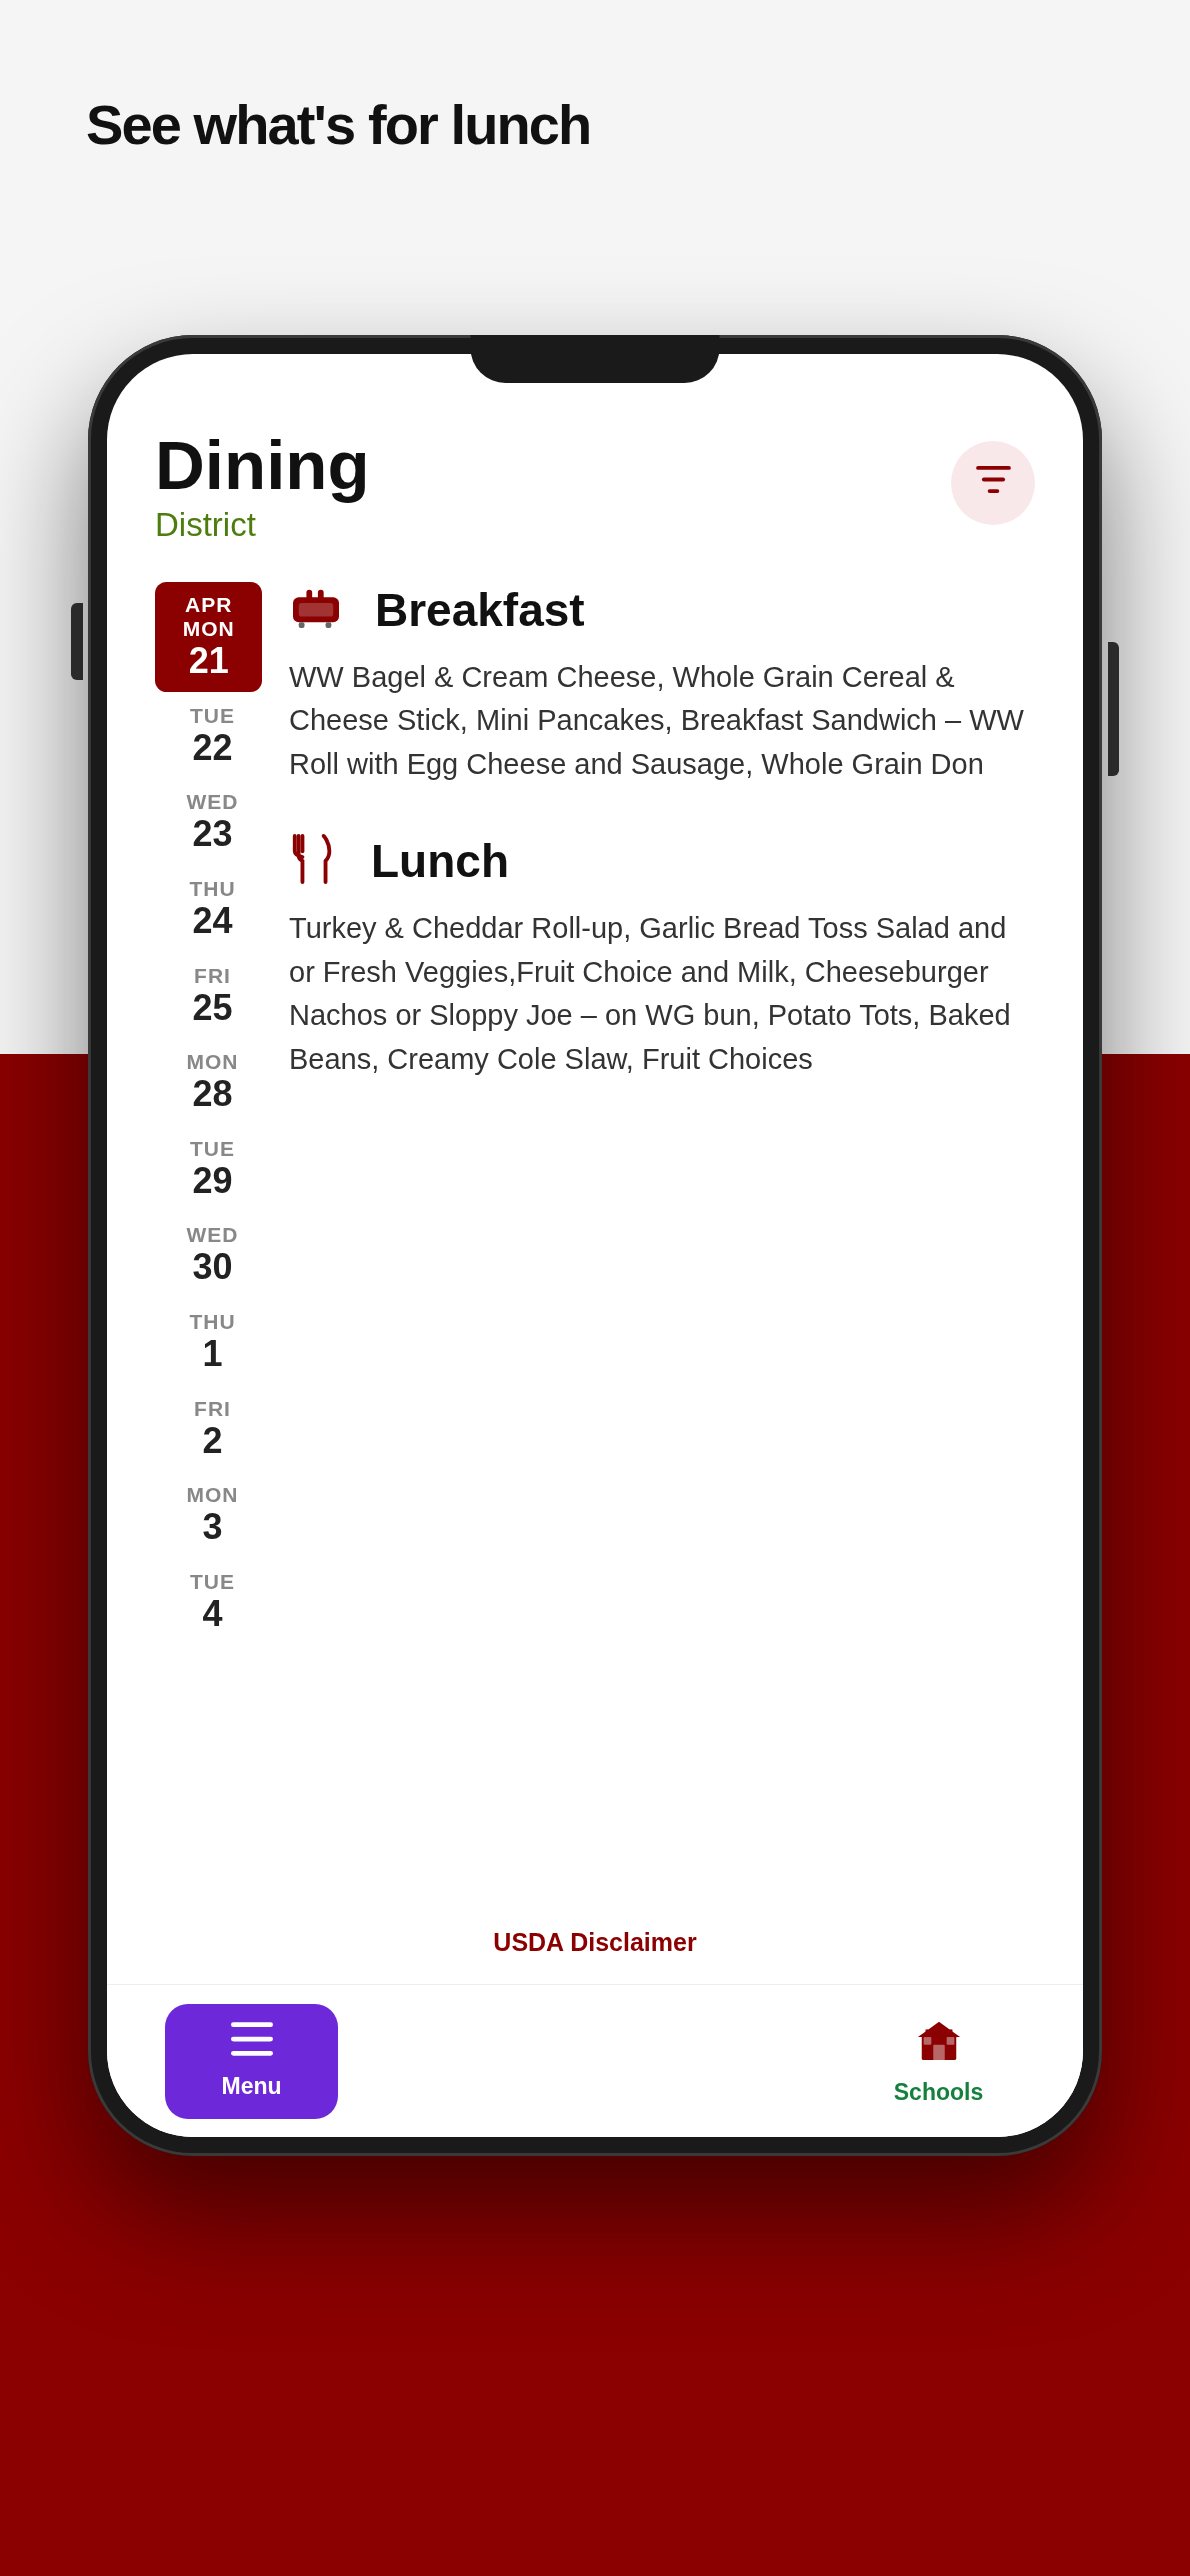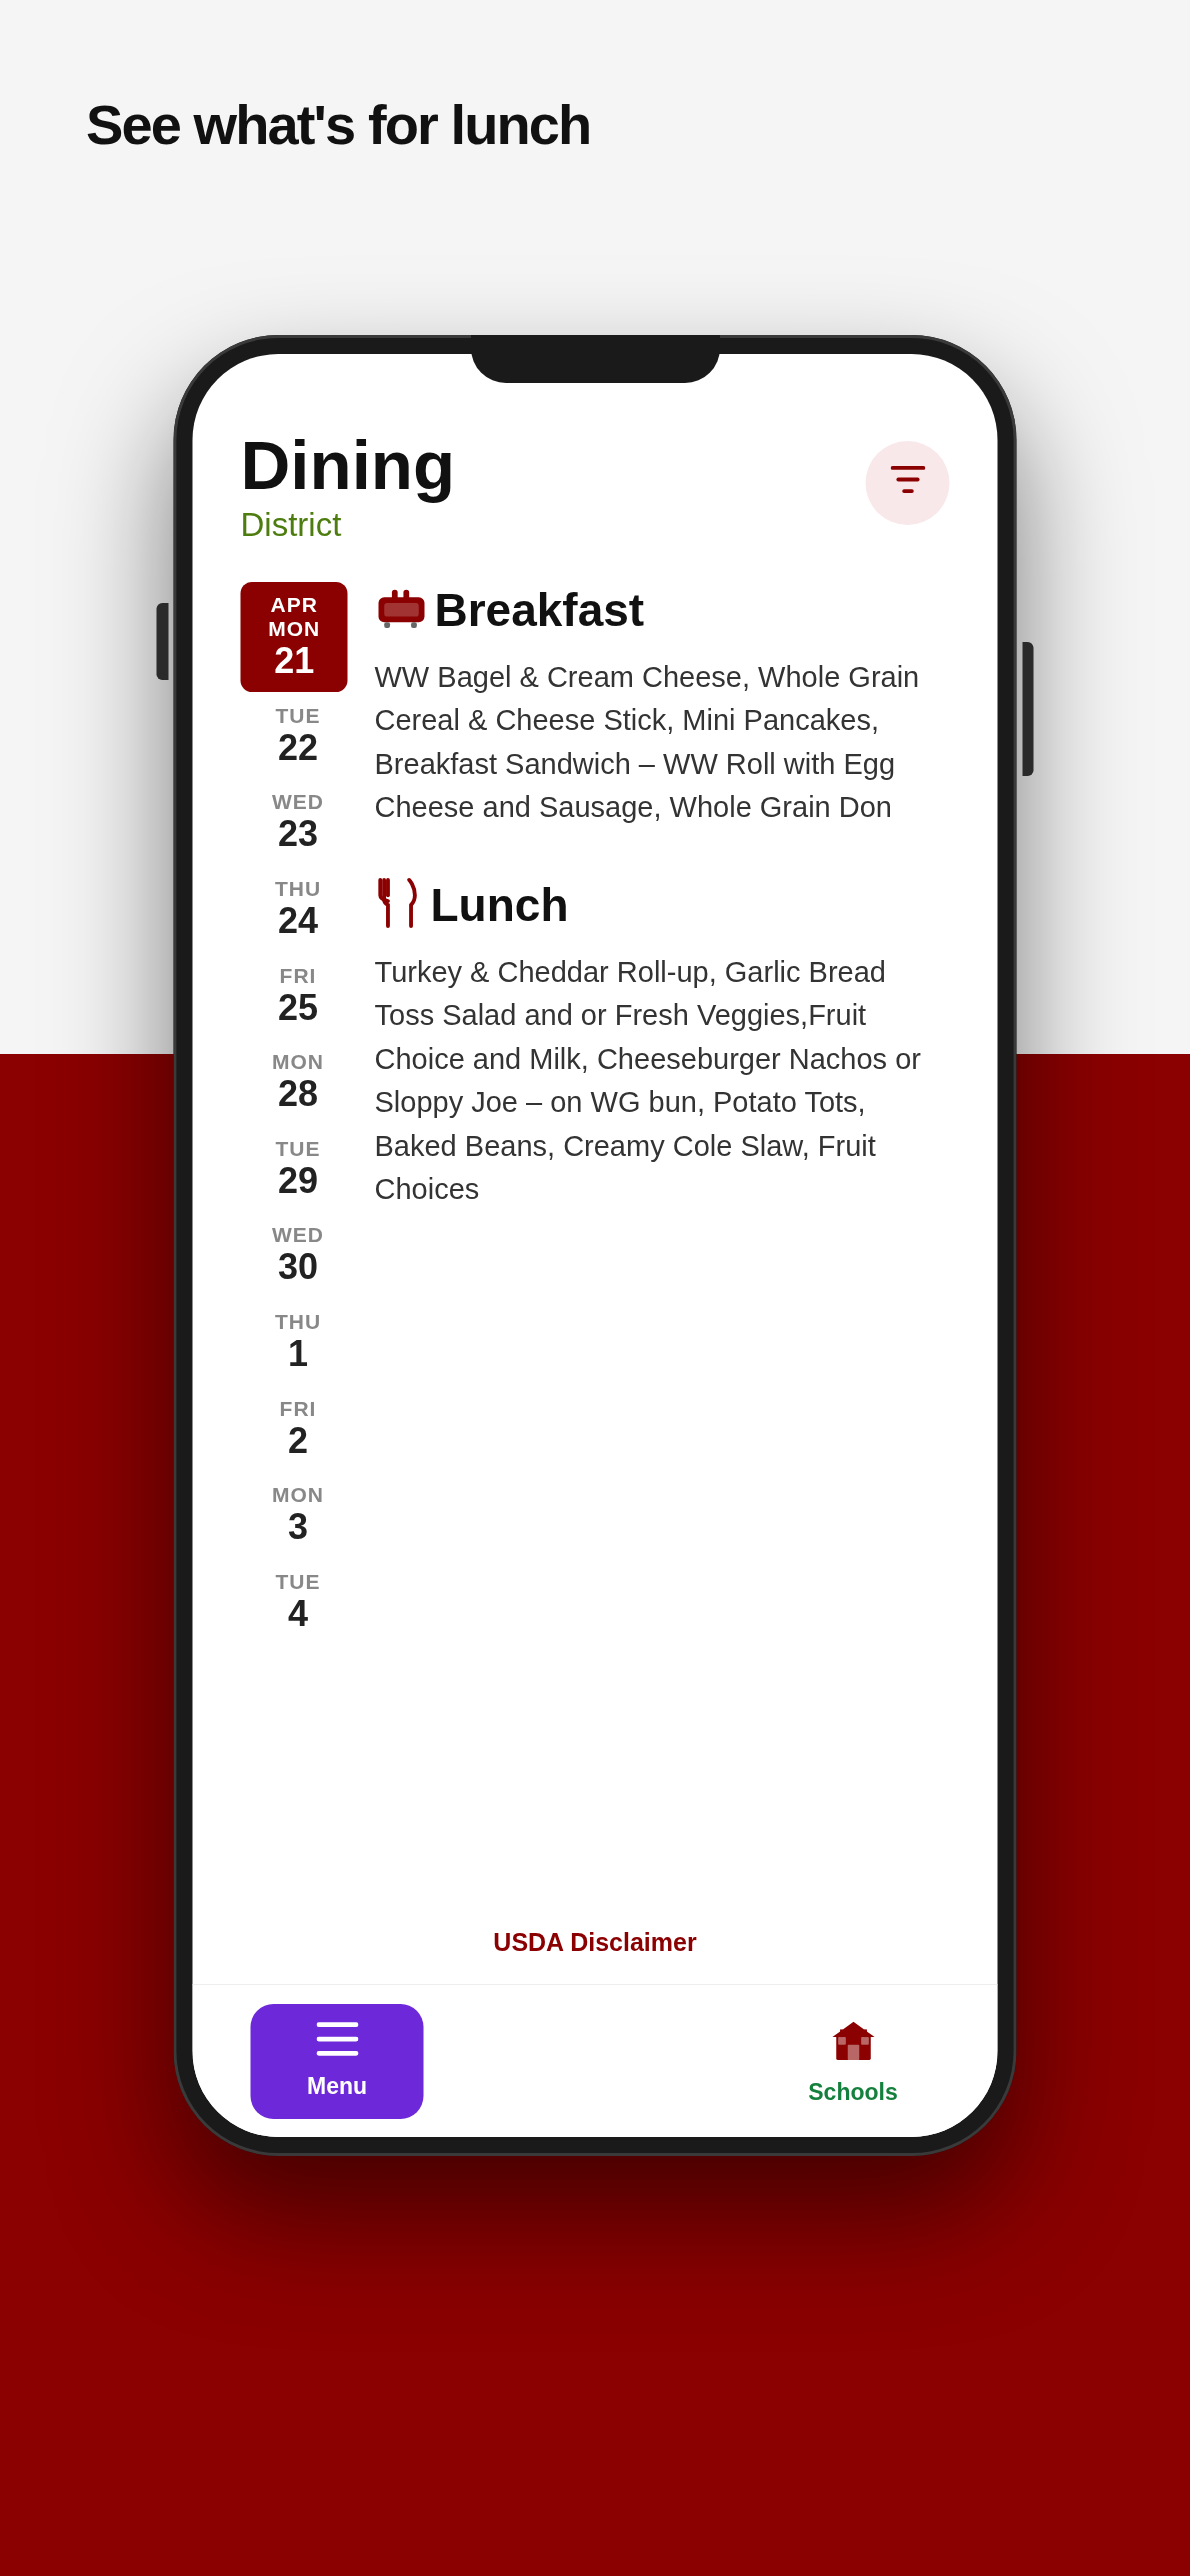--- a/index.html
+++ b/index.html
@@ -48,21 +48,21 @@
       color: #111;
       letter-spacing: -1.9px;
       line-height: 1.05;
     }
 
     .phone-container {
       position: absolute;
       top: 335px;
       left: 50%;
       transform: translateX(-50%);
-      width: 843px;
+      width: 1014px;
       height: 1821px;
     }
 
     
     .phone-frame {
       width: 100%;
       height: 100%;
       background: #1a1a1a;
       border-radius: 105px;
       position: relative;
@@ -223,21 +223,21 @@
       overflow: hidden;
     }
 
     .meal-section {
       margin-bottom: 46px;
     }
 
     .meal-title-row {
       display: flex;
       align-items: center;
-      gap: 6px;
+      gap: 32px;
       margin-bottom: 17px;
     }
 
     .meal-title {
       font-size: 46px;
       font-weight: 800;
       color: #111;
     }
 
     .meal-description {

